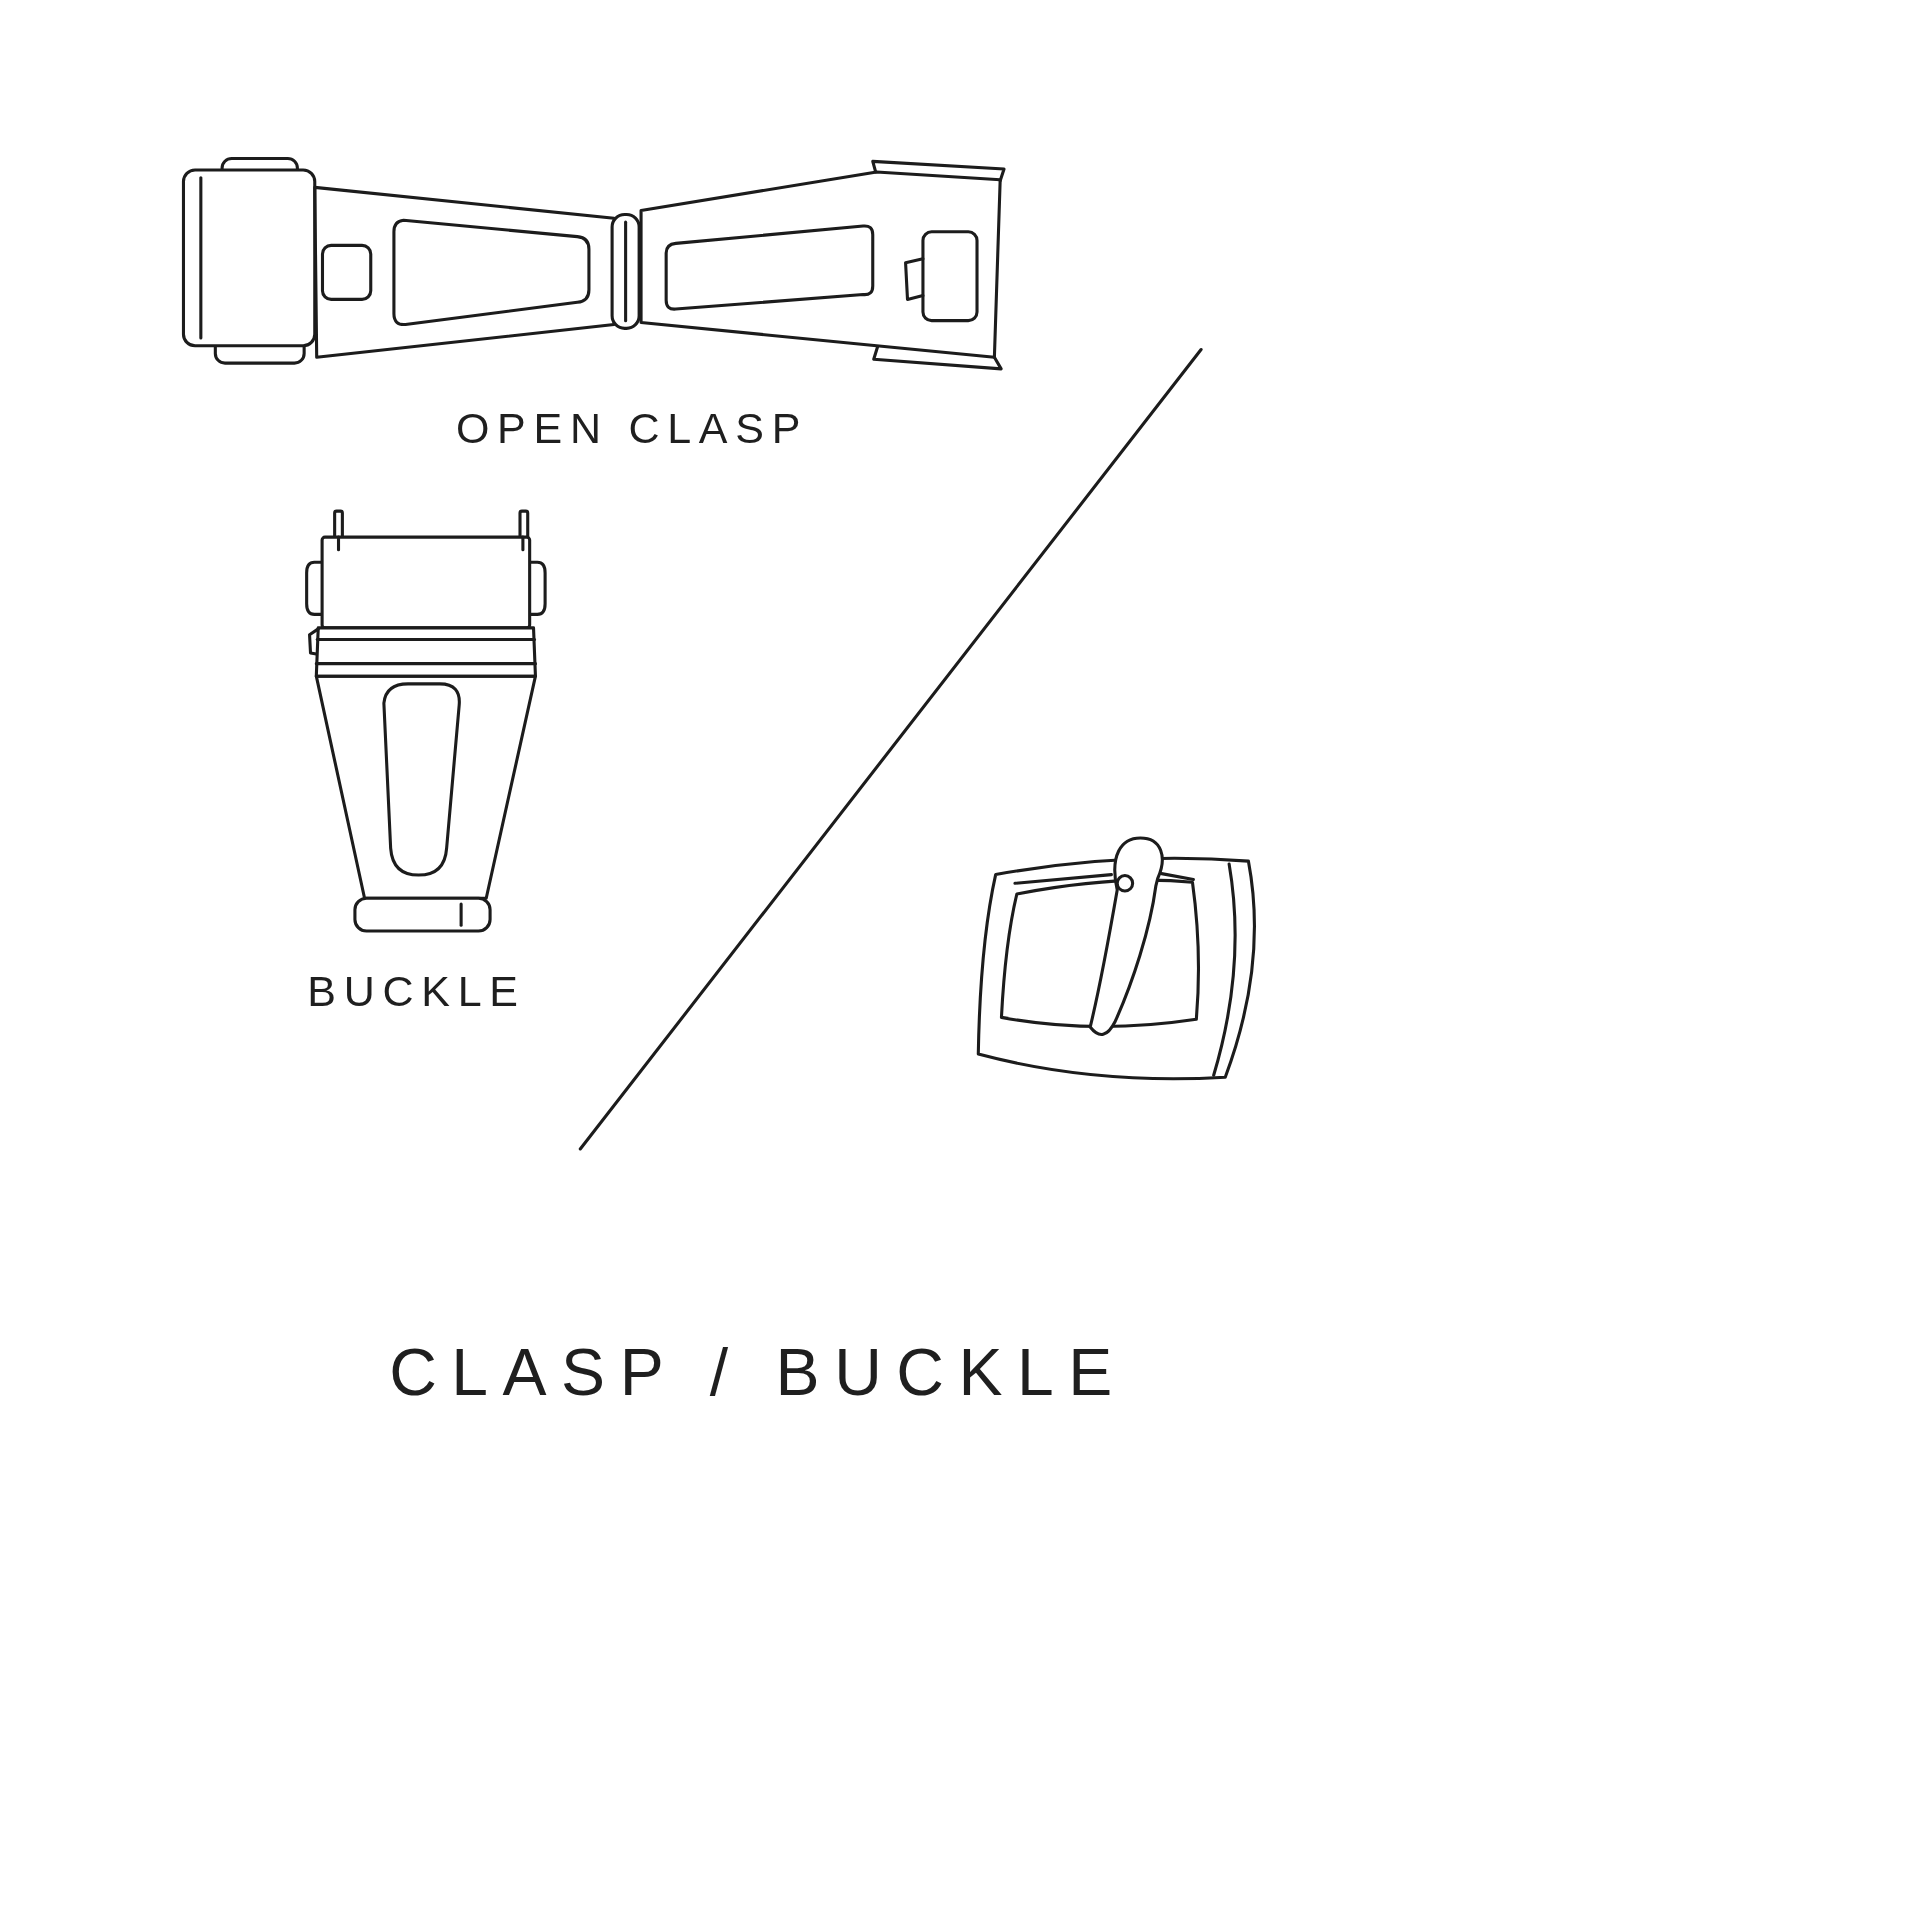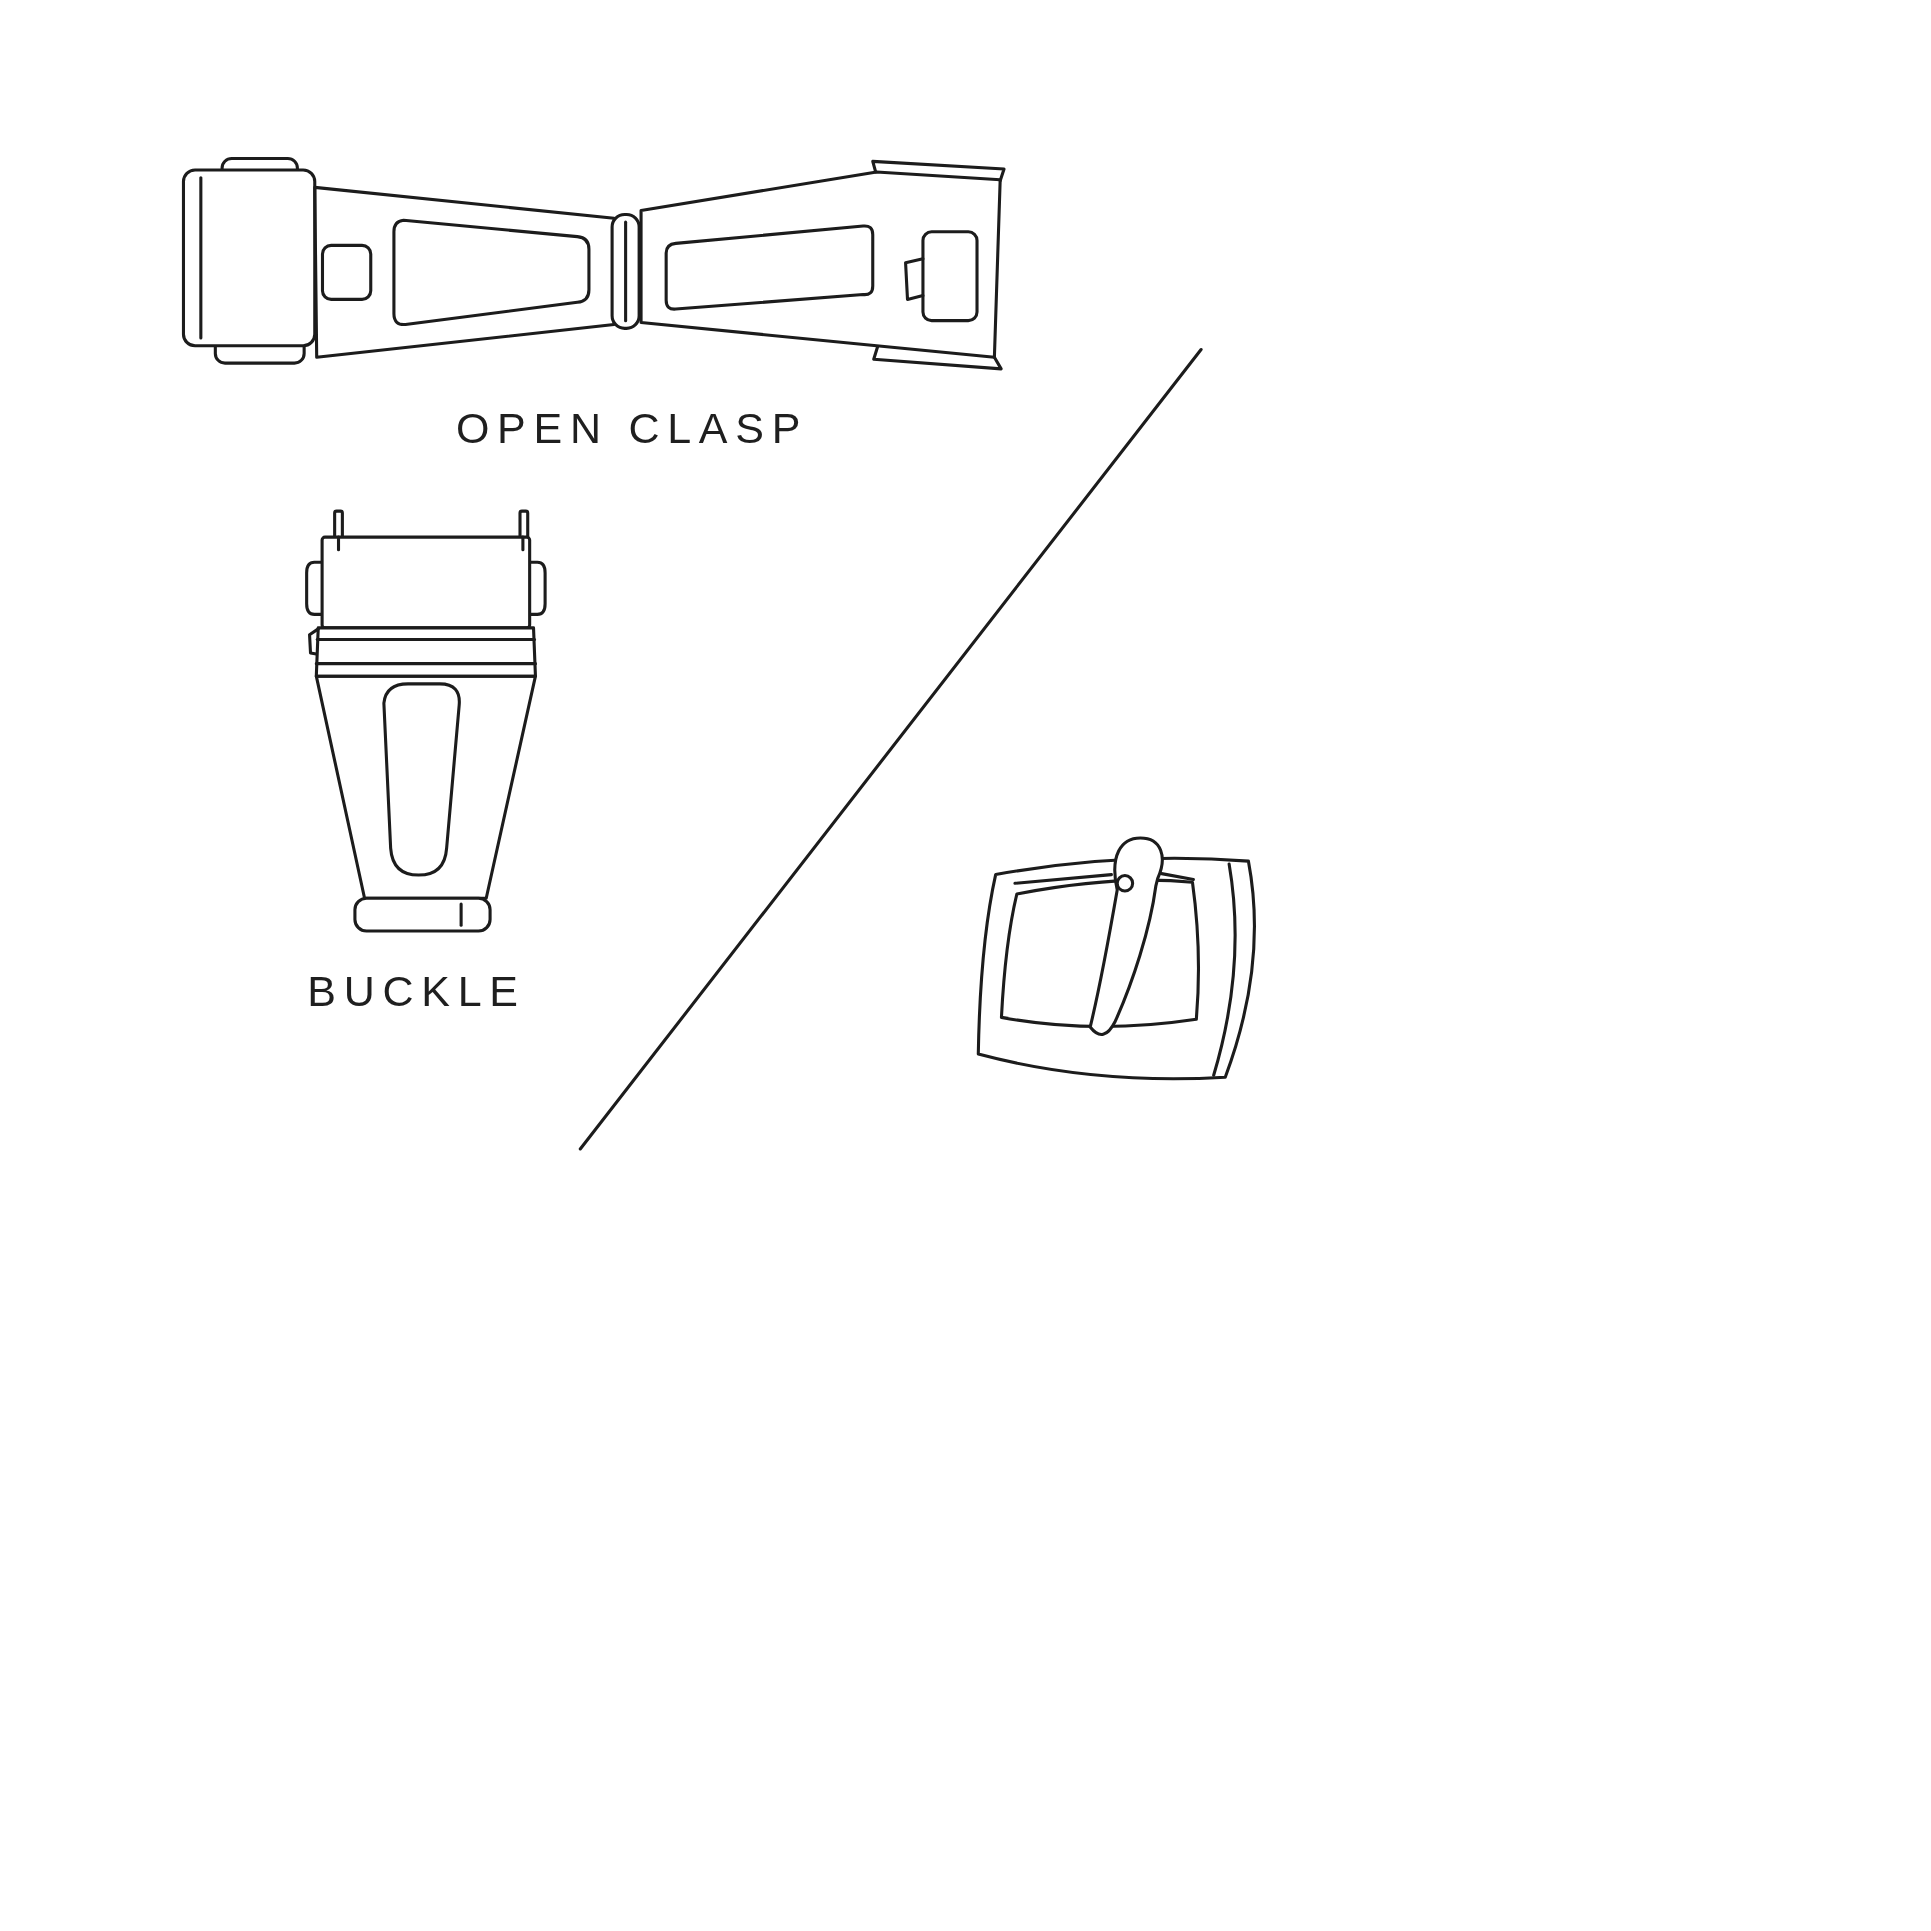--- a/index.html
+++ b/index.html
@@ -119,15 +119,16 @@
       <path d="M280,37 Q298,142 264,256"></path>
     </g>
     <line x1="58" y1="57" x2="158" y2="48"></line>
     <g>
       <path class="w" d="M164,64 C156,28 168,10 188,10 C210,10 216,30 206,52 L204,60 C198,105 180,160 162,200 Q150,224 136,206 C146,165 156,110 164,64 Z"></path>
     </g>
     <line x1="210" y1="47" x2="243" y2="53"></line>
     <circle class="w" cx="172" cy="57" r="8"></circle>
   </svg>
 
+  <div class="title" style="left:275px;top:1334px;width:966px;">CLASP / BUCKLE</div>
 
 </div>
 
 
 </body></html>

